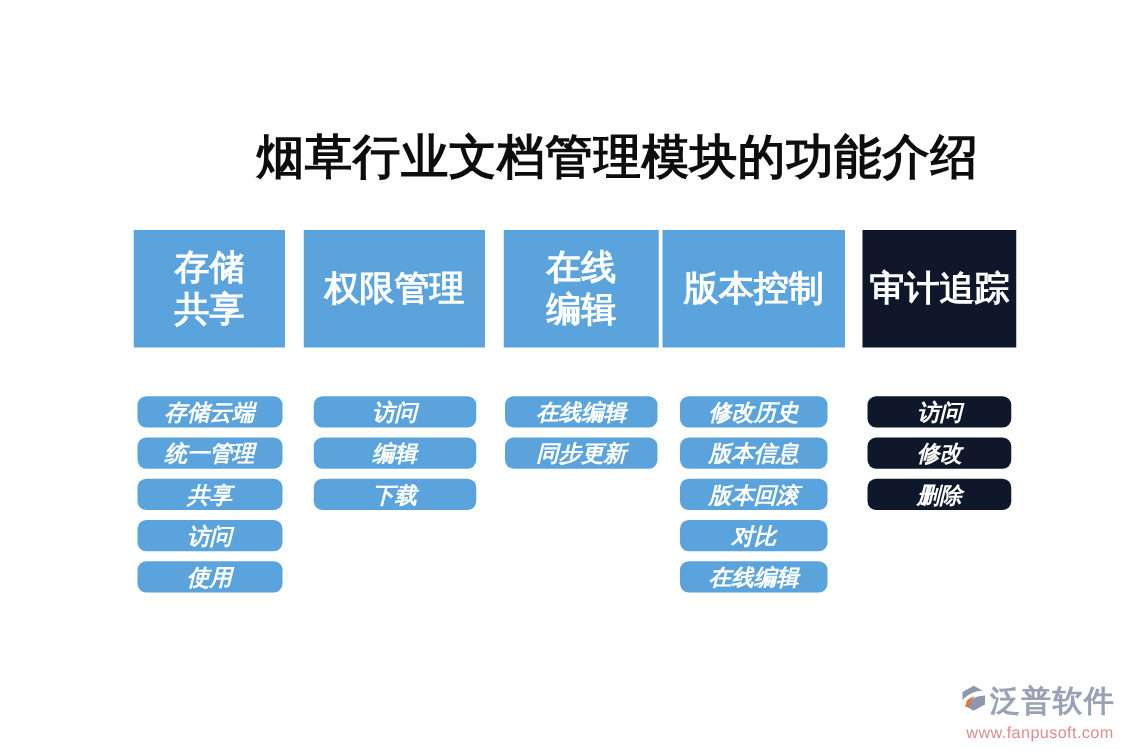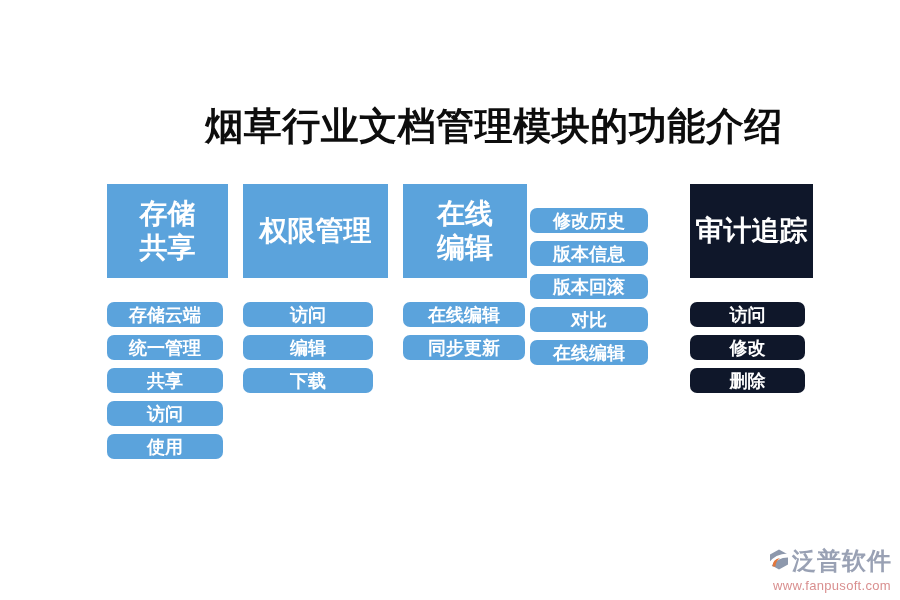--- a/index.html
+++ b/index.html
@@ -10,21 +10,21 @@
   .title{
     position:absolute;top:104px;left:0;width:900px;text-align:center;
     font-size:38px;font-weight:bold;color:#0d0d0d;letter-spacing:0.5px;line-height:44px;padding-left:44px;
   }
   .col{position:absolute;top:184px;}
   .hdr{
     height:94px;display:flex;flex-direction:column;align-items:center;justify-content:center;
     color:#ffffff;font-weight:bold;font-size:28px;line-height:34px;text-align:center;
     white-space:nowrap;
   }
-  .items{margin-top:24px;display:flex;flex-direction:column;gap:8px;}
+  .items{margin-top:39px;display:flex;flex-direction:column;gap:8px;align-items:center;font-style:italic;}
   .pill{
     height:25px;line-height:26px;border-radius:7px;color:#ffffff;font-weight:bold;
     font-size:18px;text-align:center;white-space:nowrap;overflow:hidden;
   }
   .theme-blue .hdr,.theme-blue .pill{background:#5BA3DC;}
   .theme-green .hdr,.theme-green .pill{background:#0f172a;}
   
   .col-1{left:107px;width:121px;} .col-1 .pill{width:116px;}
   .col-2{left:243px;width:145px;} .col-2 .pill{width:130px;}
   .col-3{left:403px;width:124px;} .col-3 .pill{width:122px;}
@@ -73,20 +73,23 @@
       <span>在线</span>
       <span>编辑</span>
     </div>
     <div class="items">
       <div class="pill">在线编辑</div>
       <div class="pill">同步更新</div>
     </div>
   </div>
 
   <div class="col col-4 theme-blue">
+    <div class="hdr">
+      <span>版本控制</span>
+    </div>
     <div class="items">
       <div class="pill">修改历史</div>
       <div class="pill">版本信息</div>
       <div class="pill">版本回滚</div>
       <div class="pill">对比</div>
       <div class="pill">在线编辑</div>
     </div>
   </div>
 
   <div class="col col-5 theme-green">

